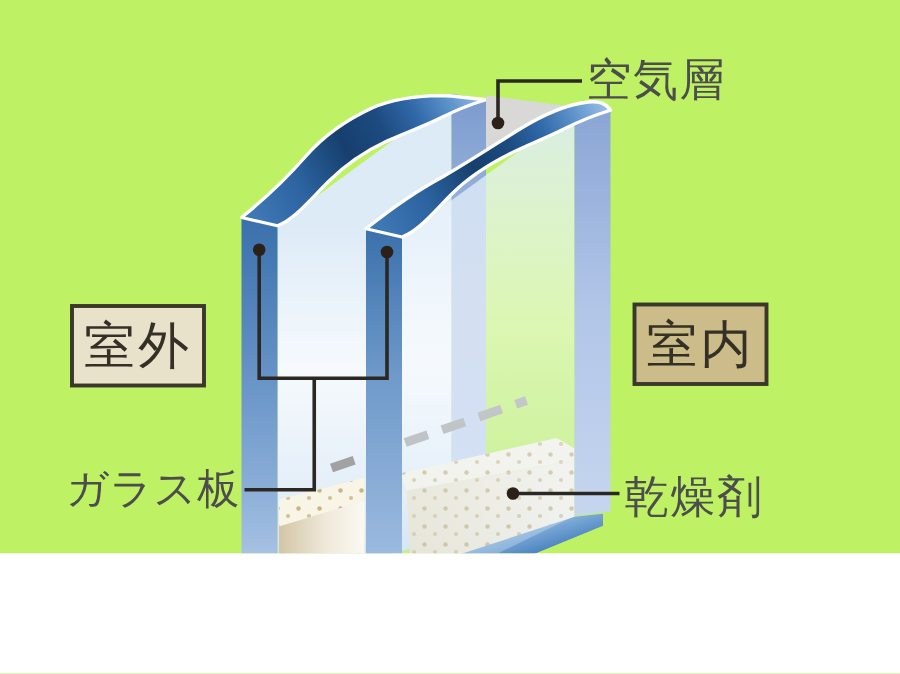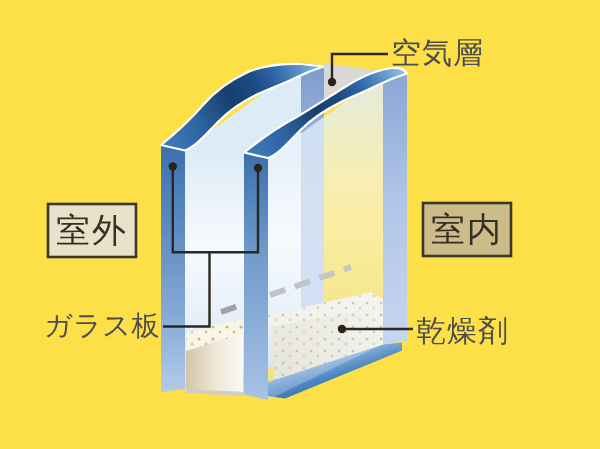--- a/index.html
+++ b/index.html
@@ -1,16 +1,16 @@
 <!DOCTYPE html>
 <html><head>
 <meta charset="utf-8">
 <style>
   html,body{margin:0;padding:0;background:#ffffff;}
-  .stage{position:relative;width:600px;height:449px;background:#fde047;overflow:hidden;
+  .stage{position:relative;width:600px;height:369px;background:#bef264;overflow:hidden;
          font-family:"Liberation Sans","DejaVu Sans",sans-serif;}
   svg{display:block;}
   text{font-family:"Liberation Sans","DejaVu Sans",sans-serif;fill:#4d4d4d;}
   .callout{font-size:30px;letter-spacing:1px;}
   .callout-sm{font-size:28px;letter-spacing:0.5px;}
   .boxlabel{font-size:34px;fill:#343026;letter-spacing:2px;}
 </style>
 </head>
 <body>
 

